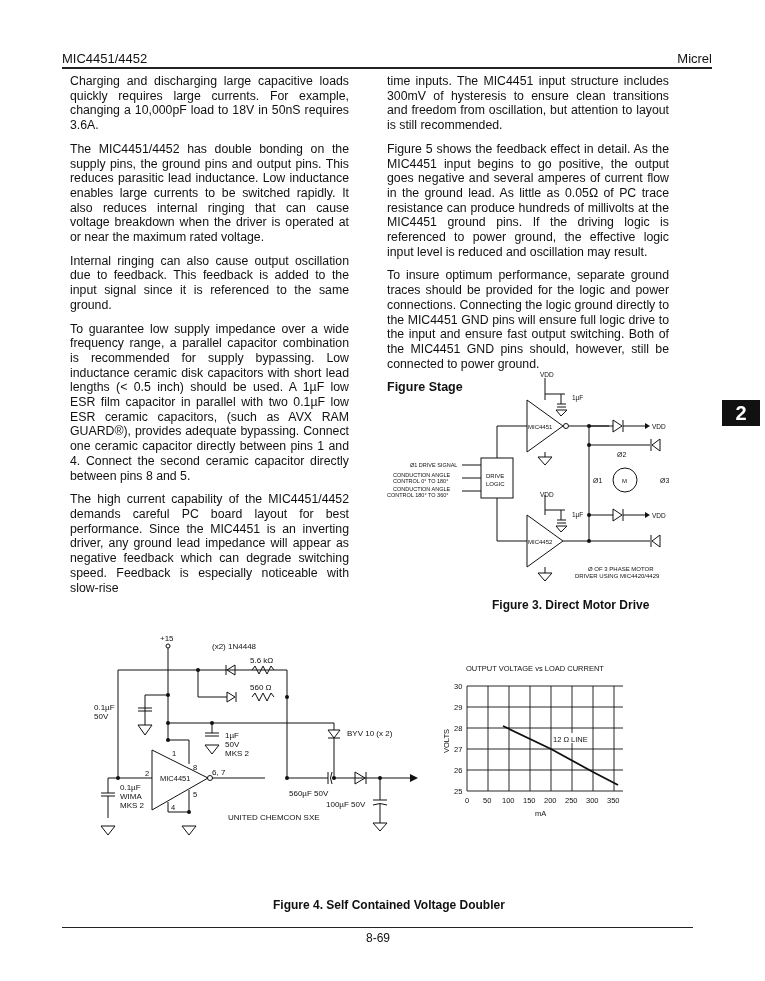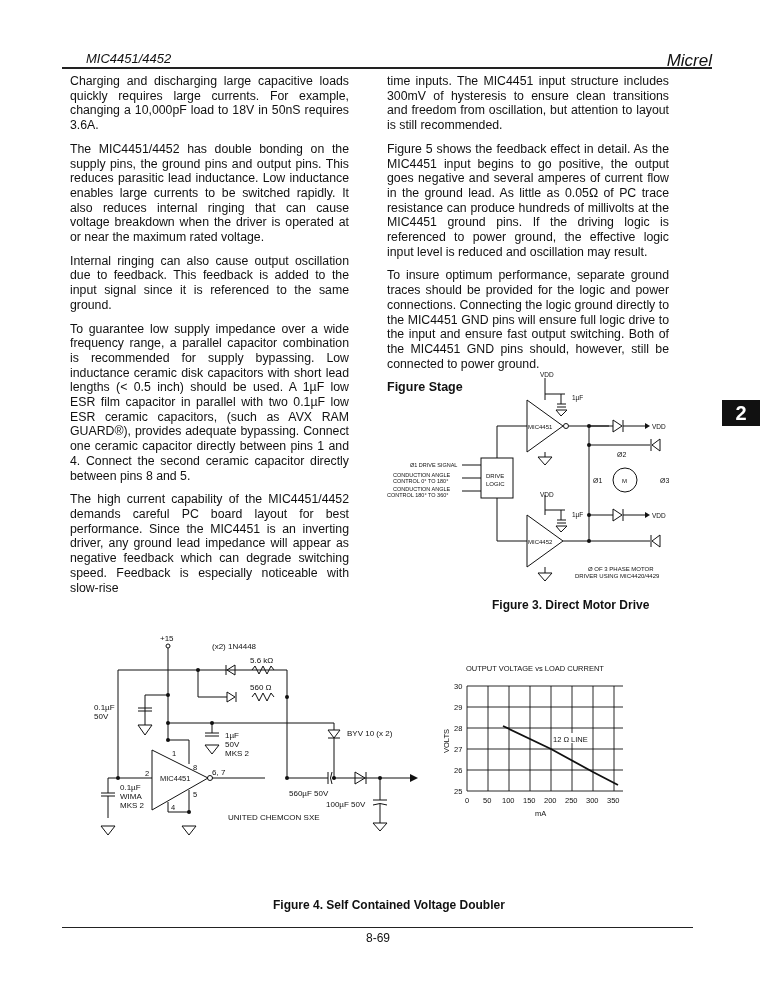--- a/index.html
+++ b/index.html
@@ -1,19 +1,19 @@
 <!DOCTYPE html>
 <html><head>
 <meta charset="utf-8">
 <style>
   html,body{margin:0;padding:0;background:#fff;}
   body{width:765px;height:981px;position:relative;overflow:hidden;font-family:"Liberation Sans",sans-serif;color:#111;}
   .abs{position:absolute;}
-  .hdr-left{left:62px;top:51px;font-size:13px;font-style:italic;margin-left:24px;}
-  .hdr-right{right:53px;top:51px;font-size:17px;font-style:italic;}
+  .hdr-left{left:62px;top:51px;font-size:13px;}
+  .hdr-right{right:53px;top:51px;font-size:13px;}
   .hdr-rule{left:62px;top:67px;width:650px;height:2px;background:#222;}
   .col{font-size:12.3px;line-height:14.7px;text-align:justify;}
   .col p{margin:0 17px 9px 0;}
   .h1{font-size:16.5px;font-weight:bold;margin:0 0 10px 0;}
   .h2{font-size:12.5px;font-weight:bold;margin:0 0 9px 0;}
   .tab{left:722px;top:400px;width:38px;height:26px;background:#111;color:#fff;font-weight:bold;font-size:20px;text-align:center;line-height:26px;}
   .caption{font-size:12px;font-weight:bold;}
   .foot-rule{left:62px;top:927px;width:631px;height:1px;background:#222;}
   .page-num{left:366px;top:931px;font-size:12px;}
   svg text{font-family:"Liberation Sans",sans-serif;fill:#111;}

